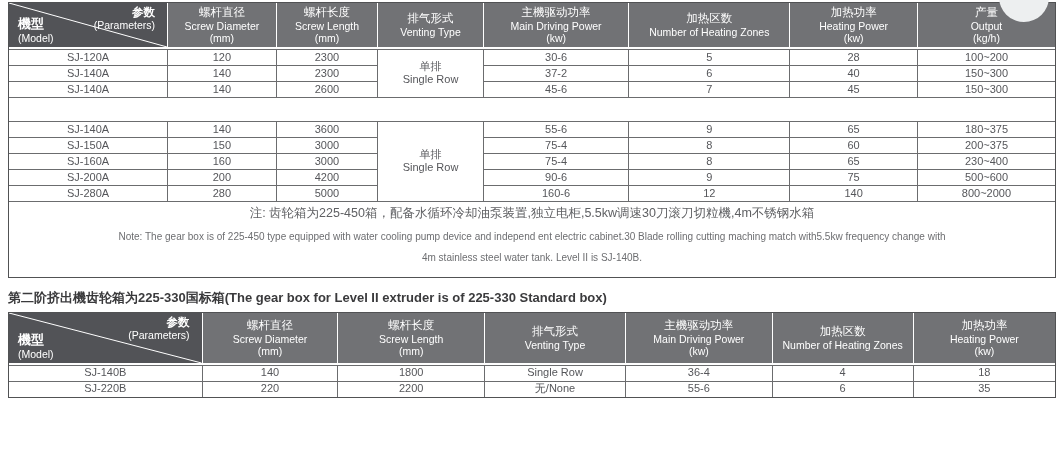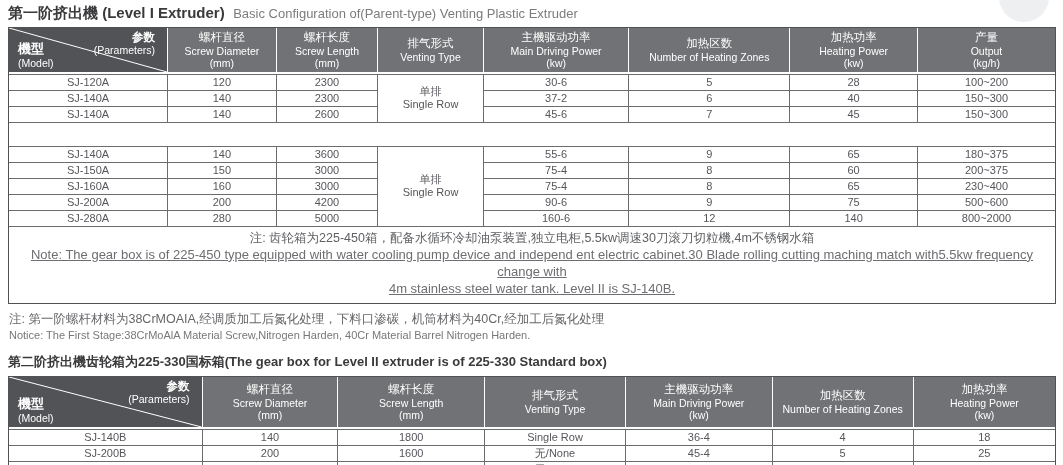--- a/index.html
+++ b/index.html
@@ -47,39 +47,35 @@
     border-right:1px solid #6b6c6e;border-top:1px solid #6b6c6e;
   }
   td:last-child{border-right:none;}
   td.venting span{display:block;line-height:1.25;}
 
   tr.spacer td{border-right:none;height:23px;background:#ffffff;}
   tr.note-row td{
     border-right:none;text-align:center;padding:3px 9px 5px 9px;height:auto;
   }
   .note-zh{margin:0;font-size:12.5px;line-height:1.35;color:#5f6063;}
-  .note-en{margin:0;font-size:13px;line-height:1.3;color:#6d6e71;text-decoration:underline;}
+  .note-en{margin:8px;font-size:10px;line-height:1.3;color:#6d6e71;}
 
   .note2{margin:7px 0 0 1px;}
   .n2-zh{margin:0;font-size:12.5px;color:#66676a;line-height:1.3;}
   .n2-en{margin:1px 0 0 0;font-size:11px;color:#77787a;line-height:1.3;}
 
   .t2 th{padding:6px 2px 5px 2px;}
 </style>
 </head>
 <body>
 
 <div class="page">
 
   <div class="deco-circle"></div>
 
-  <div class="title1">
-    <span class="zh">第一阶挤出機 (Level I Extruder)</span>
-    <span class="en">Basic Configuration of(Parent-type) Venting Plastic Extruder</span>
-  </div>
 
   <div class="tbl">
   <table>
     <colgroup>
       <col style="width:15.2%">
           <col style="width:10.4%">
           <col style="width:9.7%">
           <col style="width:10.1%">
       <col style="width:13.9%">
           <col style="width:15.4%">
@@ -224,24 +220,20 @@
         <td colspan="8">
           <p class="note-zh">注: 齿轮箱为225-450箱，配备水循环冷却油泵装置,独立电柜,5.5kw调速30刀滚刀切粒機,4m不锈钢水箱</p>
           <p class="note-en">Note: The gear box is of 225-450 type equipped with water cooling pump device and independ ent electric cabinet.30 Blade rolling cutting maching match with5.5kw frequency change with</p>
           <p class="note-en">4m stainless steel water tank. Level II is SJ-140B.</p>
         </td>
       </tr>
     </tbody>
   </table>
   </div>
 
-  <div class="note2">
-    <p class="n2-zh">注: 第一阶螺杆材料为38CrMOAIA,经调质加工后氮化处理，下料口渗碳，机筒材料为40Cr,经加工后氮化处理</p>
-    <p class="n2-en">Notice: The First Stage:38CrMoAlA Material Screw,Nitrogen Harden, 40Cr Material Barrel Nitrogen Harden.</p>
-  </div>
 
   <div class="title2">第二阶挤出機齿轮箱为225-330国标箱(The gear box for Level II extruder is of 225-330 Standard box)</div>
 
   <div class="tbl">
   <table class="t2">
     <colgroup>
       <col style="width:18.5%">
           <col style="width:13.0%">
           <col style="width:14.0%">
           <col style="width:13.5%">
@@ -298,29 +290,20 @@
       <tr>
         <td>SJ-140B</td>
         <td>140</td>
         <td>1800</td>
         <td>Single Row</td>
         <td>36-4</td>
         <td>4</td>
         <td>18</td>
       </tr>
       <tr>
-        <td>SJ-200B</td>
-        <td>200</td>
-        <td>1600</td>
-        <td>无/None</td>
-        <td>45-4</td>
-        <td>5</td>
-        <td>25</td>
-      </tr>
-      <tr>
         <td>SJ-220B</td>
         <td>220</td>
         <td>2200</td>
         <td>无/None</td>
         <td>55-6</td>
         <td>6</td>
         <td>35</td>
       </tr>
     </tbody>
   </table>

